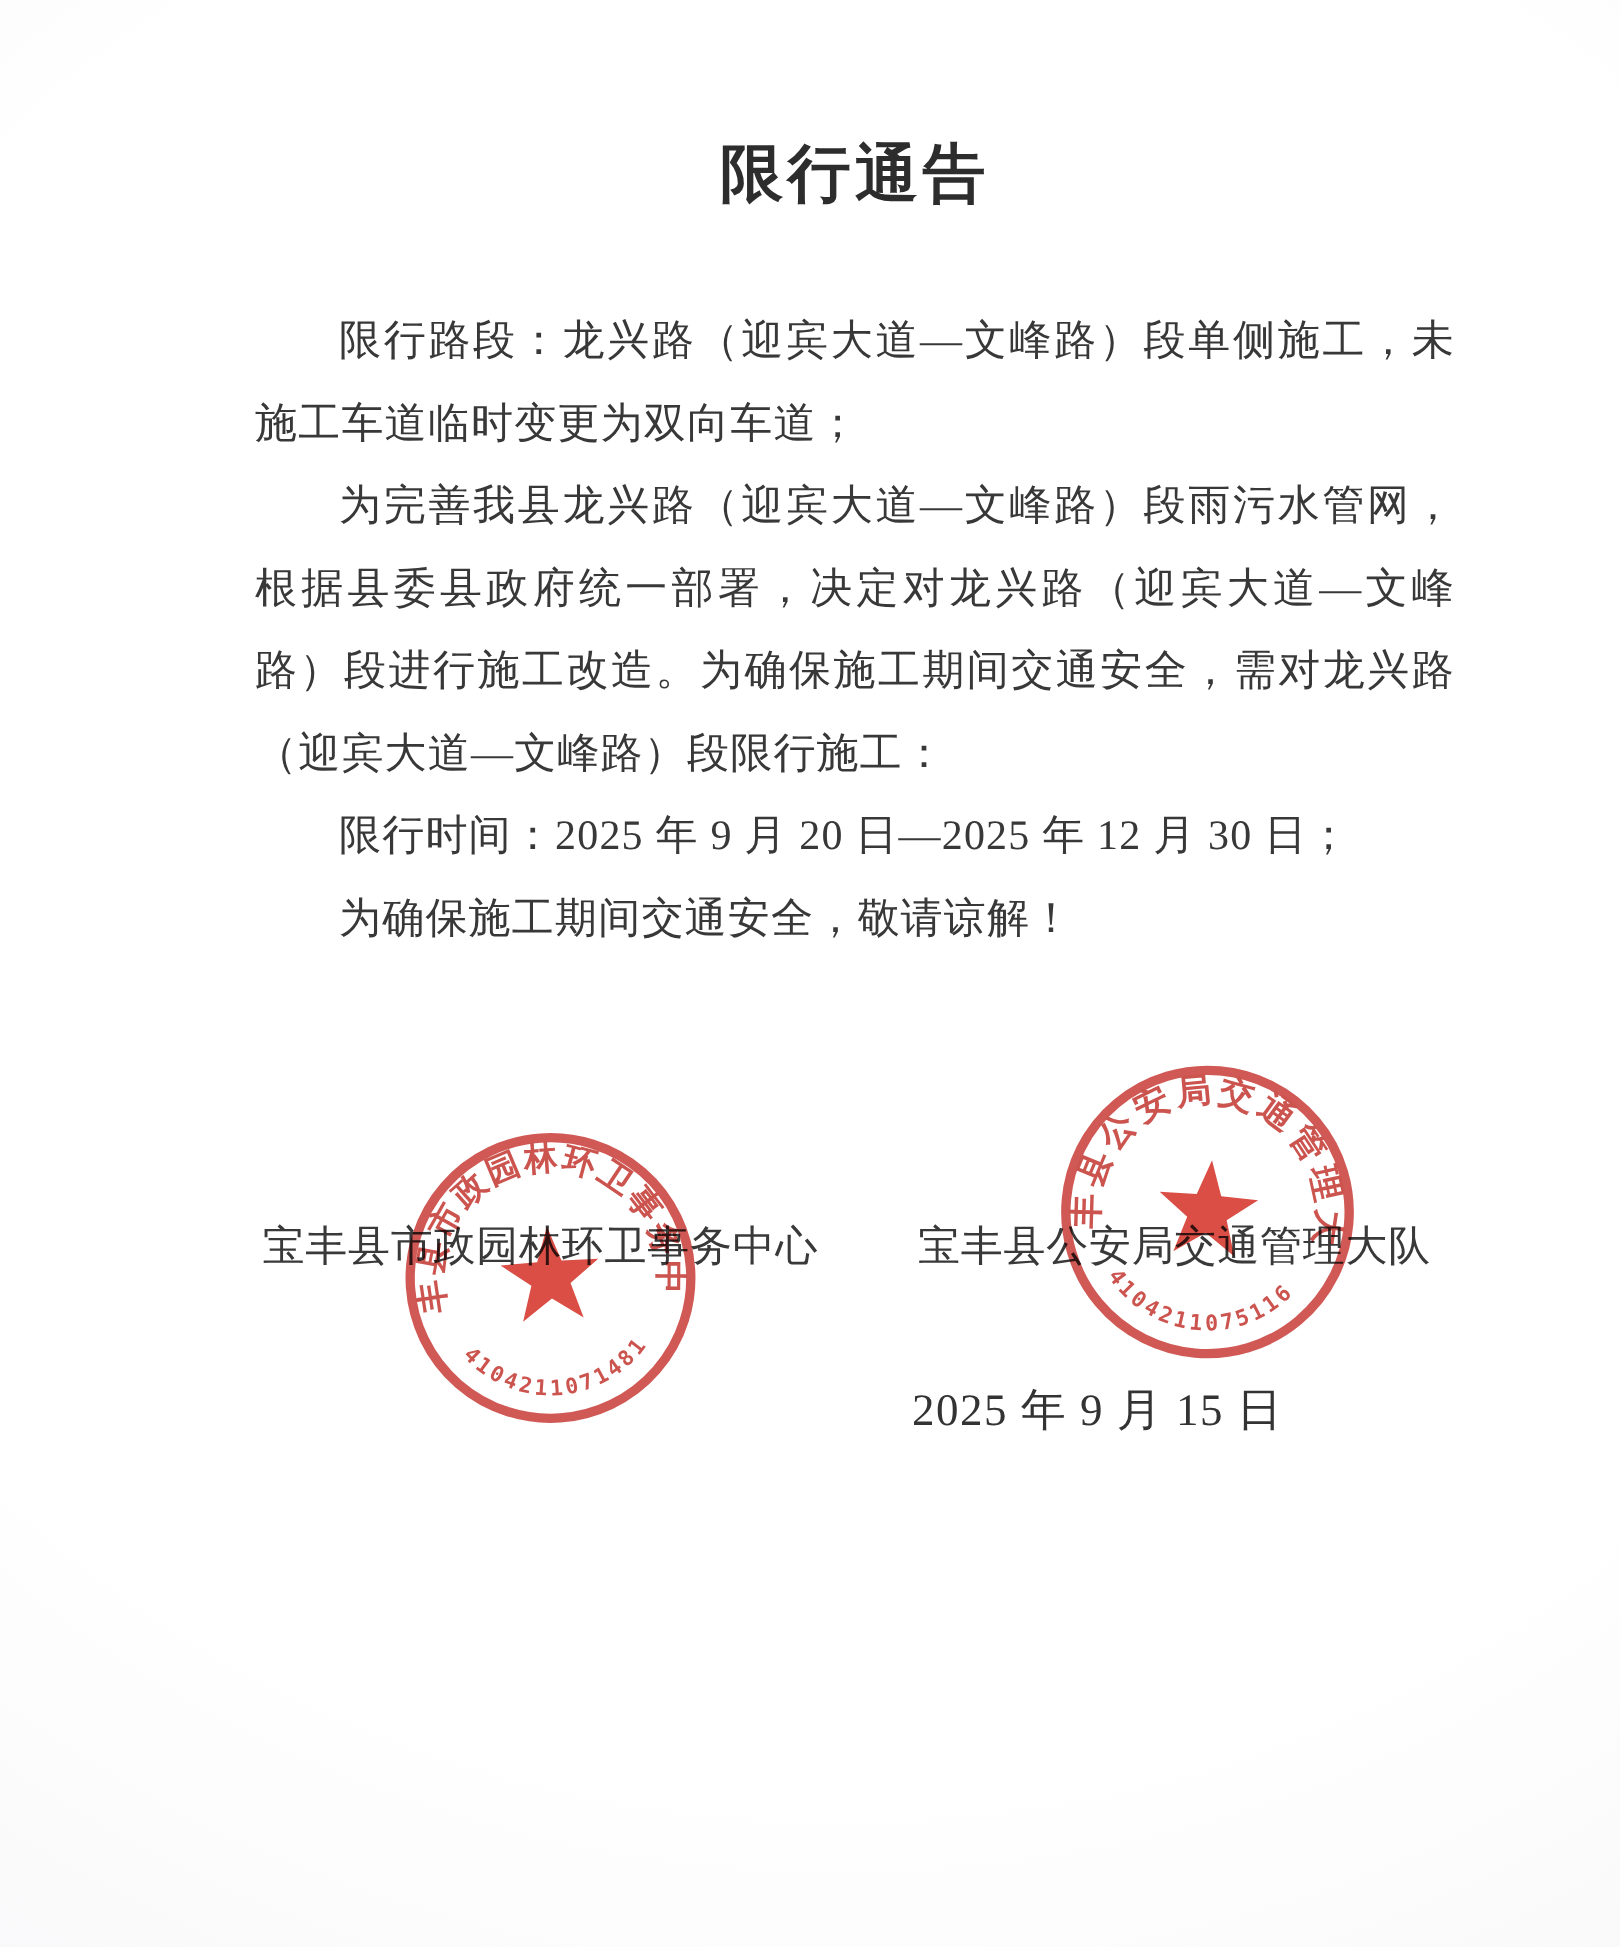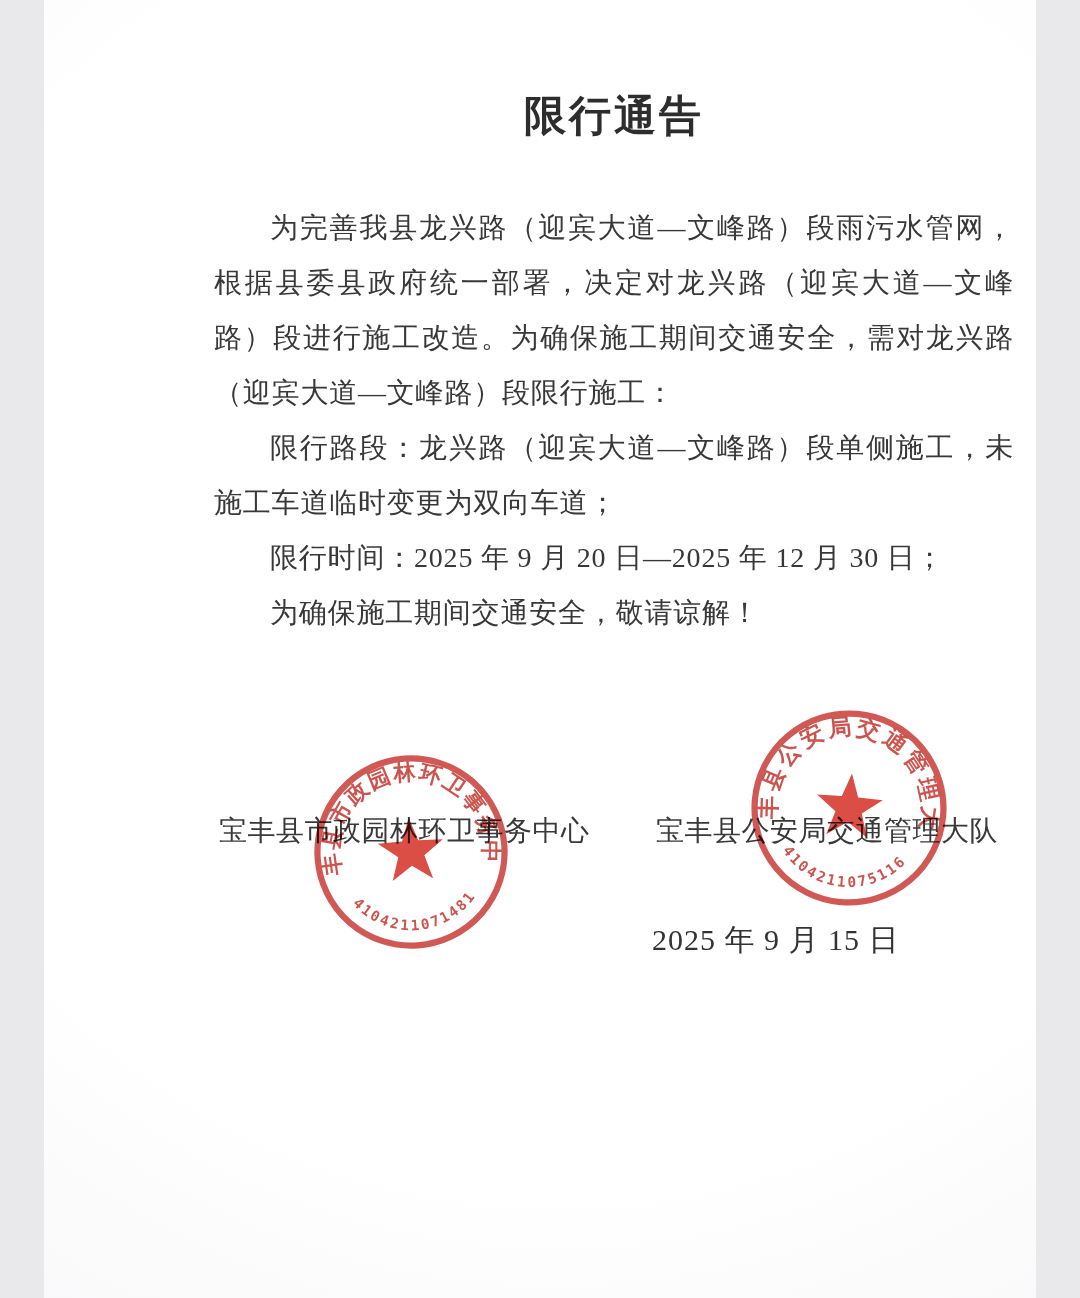--- a/index.html
+++ b/index.html
@@ -1,18 +1,18 @@
 <!DOCTYPE html>
 <html><head>
 <meta charset="utf-8">
 <style>
   html, body { margin: 0; padding: 0; background: #e9e9ec; }
   .page {
     position: relative;
-    width: 992px;
+    width: 1080px;
     height: 1298px;
     margin: 0 auto;
     overflow: hidden;
     background: radial-gradient(ellipse 130% 95% at 52% 42%, #ffffff 52%, #f7f7f9 80%, #f0f0f4 100%);
     font-family: "Liberation Serif", "DejaVu Serif", serif;
     color: #3a3a3a;
   }
   .doc-title {
     position: absolute;
     top: 88px;
@@ -85,22 +85,22 @@
   }
 </style>
 </head>
 <body>
 
 <div class="page">
 
   <h1 class="doc-title">限行通告</h1>
 
   <div class="doc-body">
+    <p>限行路段：龙兴路（迎宾大道—文峰路）段单侧施工，未施工车道临时变更为双向车道；</p>
     <p>为完善我县龙兴路（迎宾大道—文峰路）段雨污水管网，根据县委县政府统一部署，决定对龙兴路（迎宾大道—文峰路）段进行施工改造。为确保施工期间交通安全，需对龙兴路（迎宾大道—文峰路）段限行施工：</p>
-    <p>限行路段：龙兴路（迎宾大道—文峰路）段单侧施工，未施工车道临时变更为双向车道；</p>
     <p>限行时间：2025 年 9 月 20 日—2025 年 12 月 30 日；</p>
     <p>为确保施工期间交通安全，敬请谅解！</p>
   </div>
 
   <div class="org-name org-left">宝丰县市政园林环卫事务中心</div>
   <div class="org-name org-right">宝丰县公安局交通管理大队</div>
 
   <svg class="stamp stamp-left" viewBox="0 0 220 220" xmlns="http://www.w3.org/2000/svg">
     <defs>
       <path id="arcTopL" d="M 37.3 132.2 A 76 76 0 1 1 182.7 132.2" fill="none"></path>

